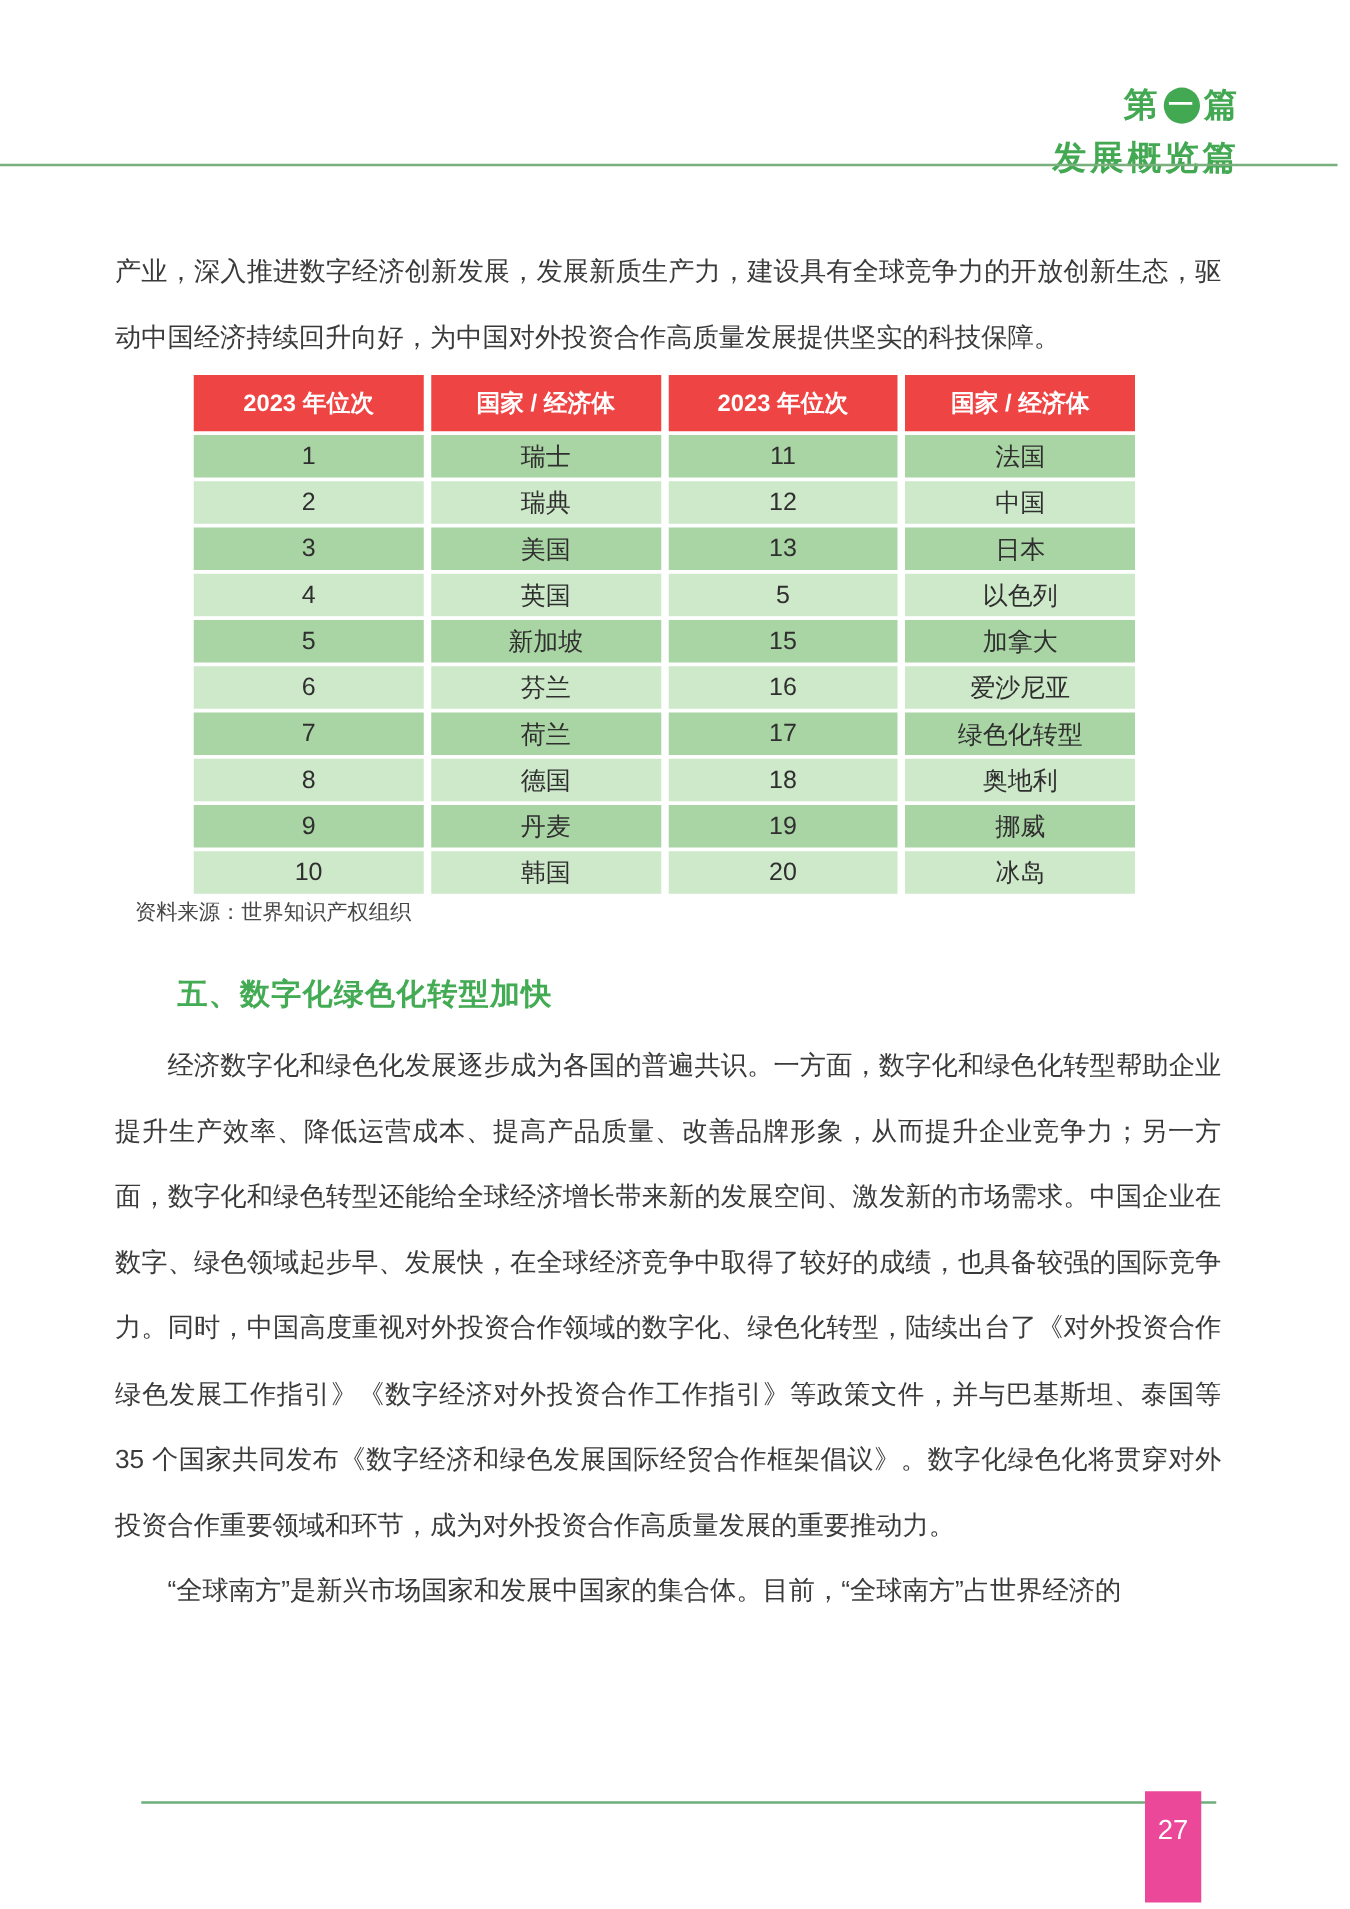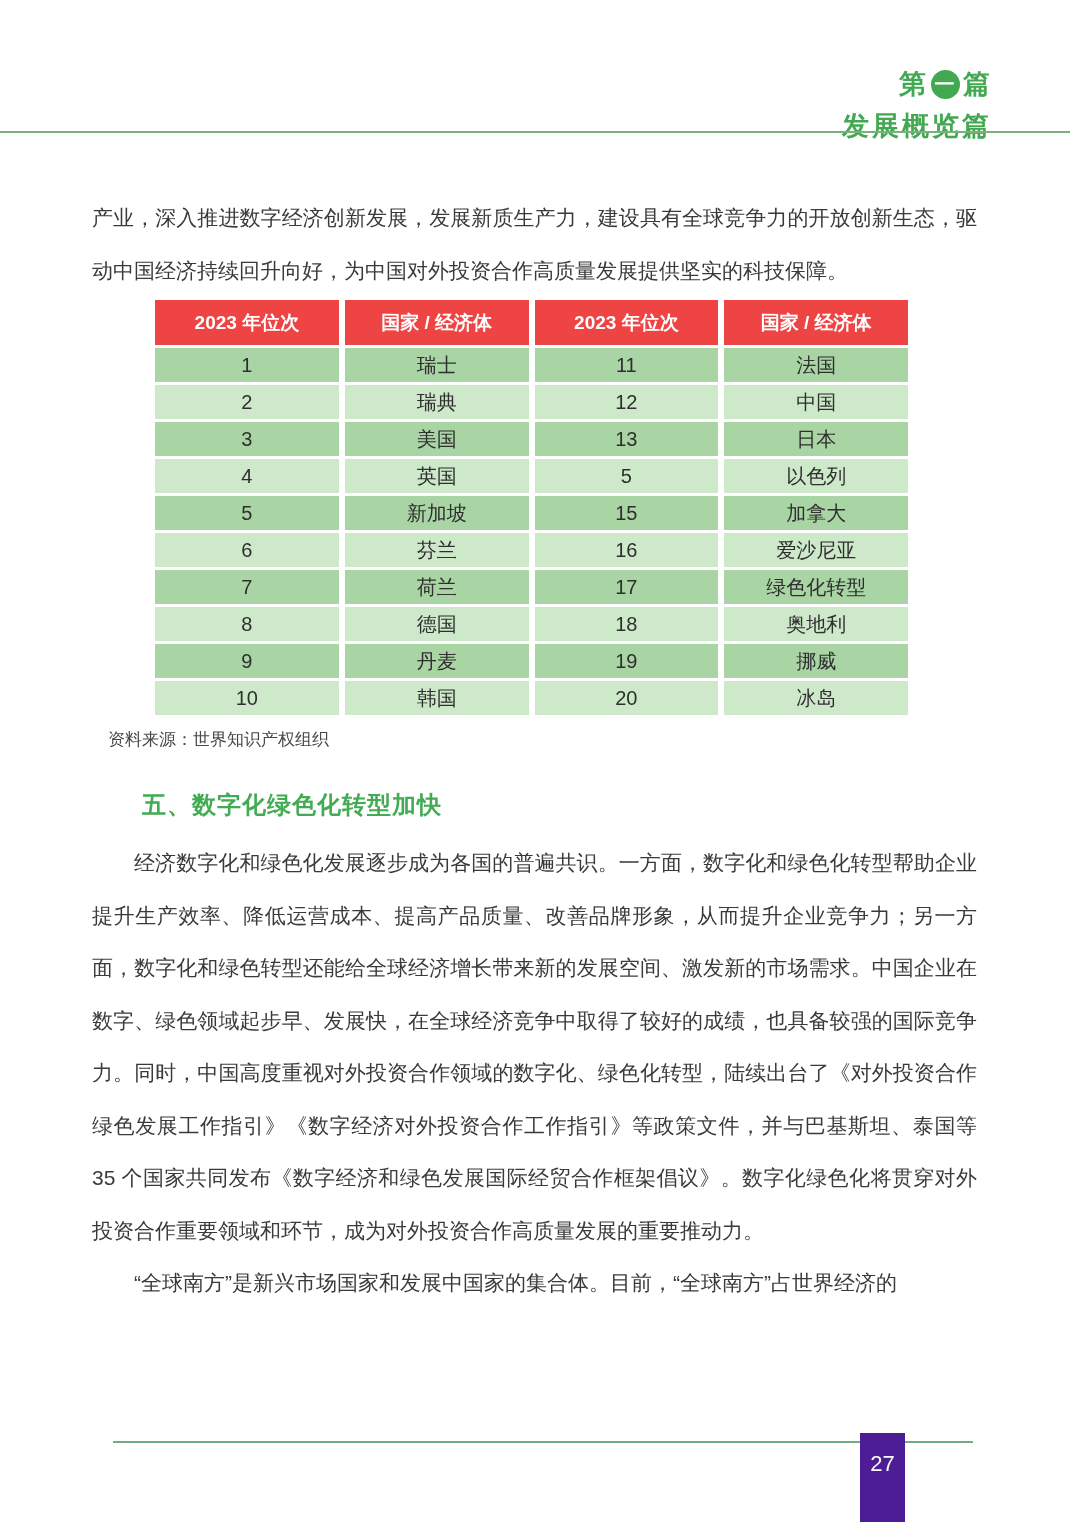--- a/index.html
+++ b/index.html
@@ -100,21 +100,20 @@
     font-size:20px;
     color:#2f2f2f;
     height:32px;
     text-align:center;
   }
   table.gii tbody tr:nth-child(odd) td{ background:#a9d4a4; }
   table.gii tbody tr:nth-child(even) td{ background:#cde9c9; }
   .source-note{
     font-size:17px;
     color:#474747;
-    margin-top:10px;
     margin-left:16px;
   }
   h2.section-heading{
     color:#43ab53;
     font-size:24px;
     font-weight:bold;
     margin:38px 0 16px 50px;
     letter-spacing:1px;
   }
   h2.section-heading.second{ margin-top:16px; }
@@ -122,25 +121,25 @@
   .footer-rule{
     position:absolute;
     top:1441px;
     left:113px;
     width:860px;
     height:2px;
     background:#6fae7c;
   }
   .page-number-box{
     position:absolute;
-    left:860px;
+    left:916px;
     top:1433px;
     width:45px;
     height:89px;
-    background:#4c1d95;
+    background:#ec4899;
     color:#ffffff;
     font-size:22px;
     display:flex;
     justify-content:center;
     align-items:flex-start;
     padding-top:18px;
     box-sizing:border-box;
   }
 </style>
 </head>

